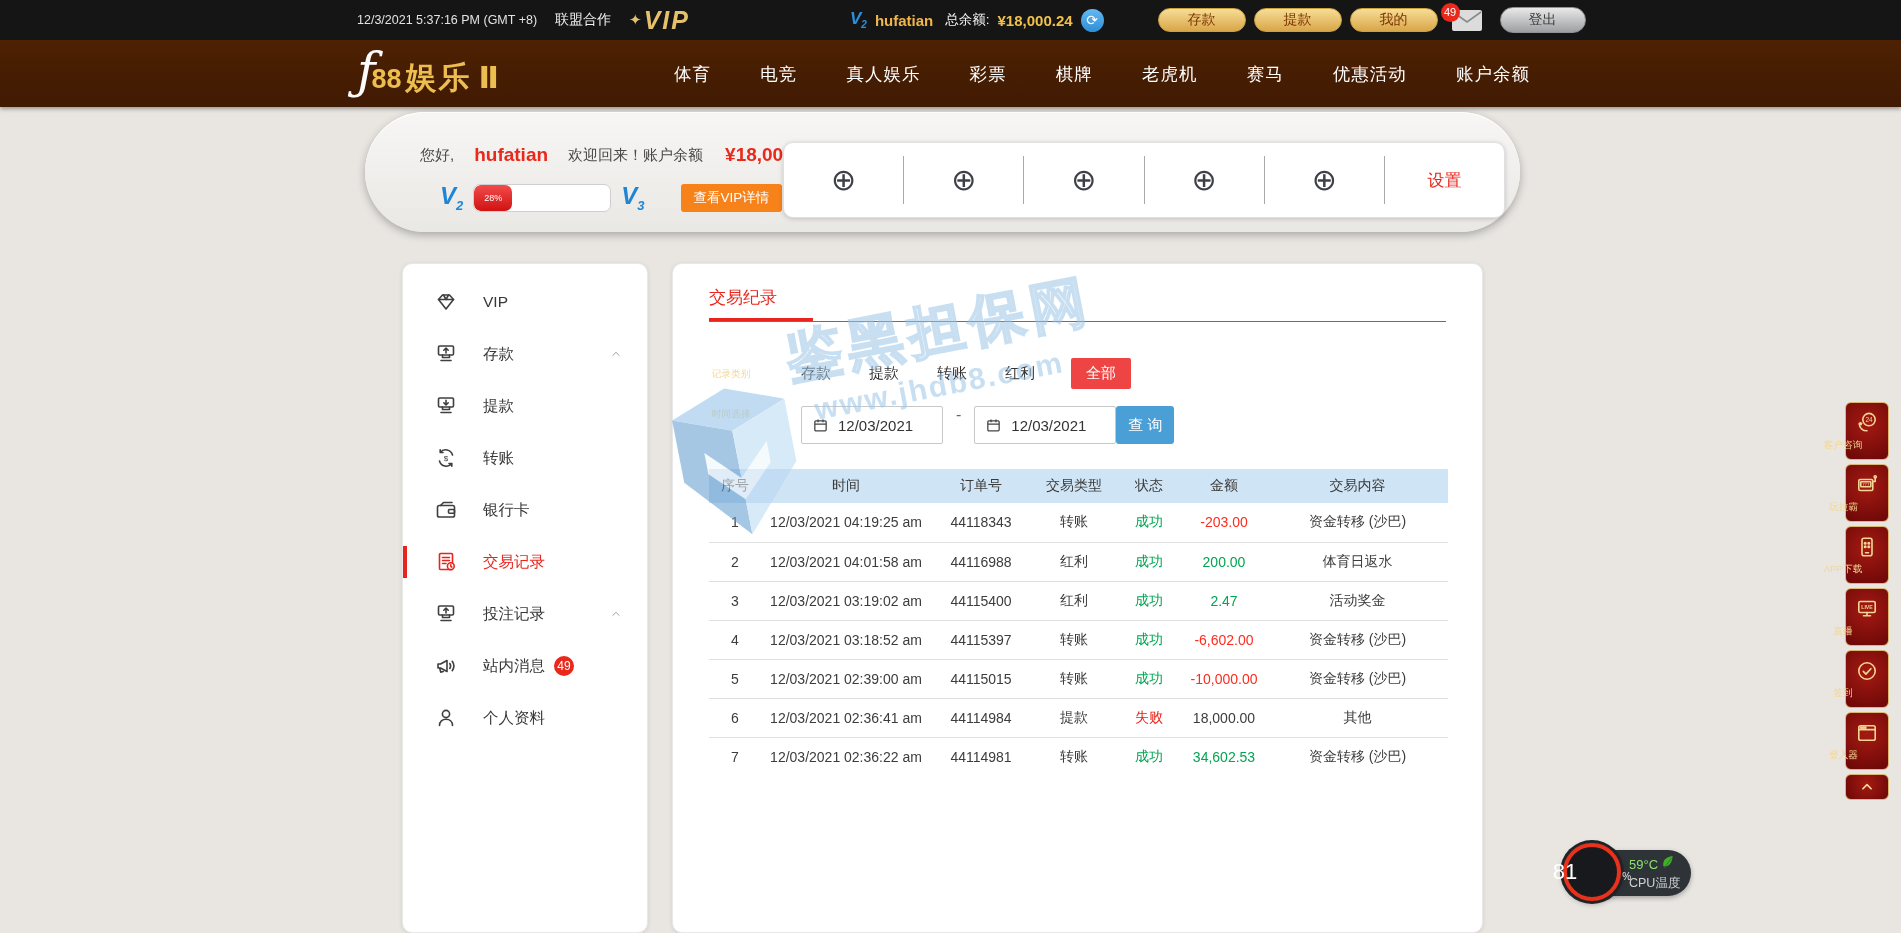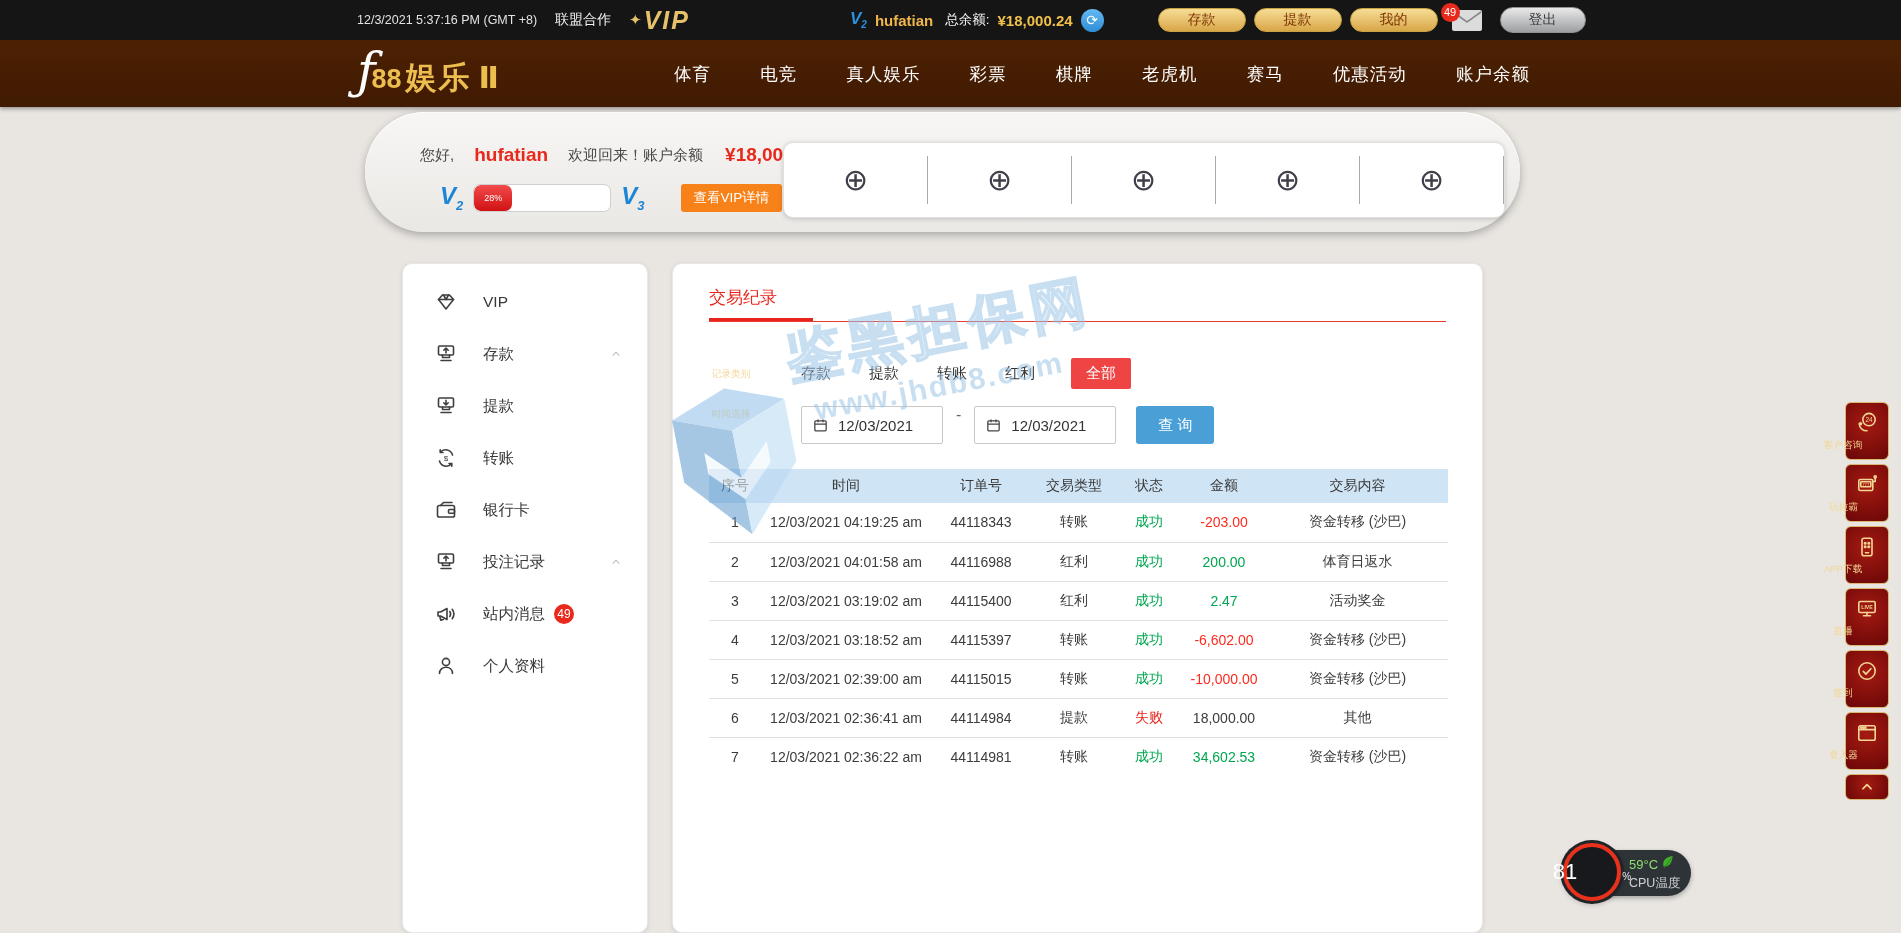--- a/index.html
+++ b/index.html
@@ -77,21 +77,21 @@
   .tu-thick { position:absolute; left:0; top:0; width:104px; height:4px; background:#e8251c; }
   .filter-row { display:flex; align-items:center; margin:36px 36px 0; }
   .f-label { color:#555; margin-right:48px; font-size:15px; white-space:nowrap; }
   .f-opts { display:flex; gap:38px; margin-right:36px; }
   .filter-opt { color:#333; font-size:15px; cursor:pointer; }
   .f-active { background:#ef4444; color:#fff; padding:6px 15px; font-size:15px; border-radius:2px; cursor:pointer; }
   .date-row { display:flex; align-items:flex-start; margin:17px 36px 0; }
   .dinput { width:142px; height:38px; border:1px solid #c8c8c8; border-radius:2px; display:flex; align-items:center; padding:0 10px; gap:9px; color:#333; font-size:15px; background:#fff; cursor:pointer; }
   .cal { display:flex; color:#444; }
   .dsep { margin:0 13px; color:#666; }
-  .search-btn { margin-left:20px; width:78px; height:38px; background:#4aa0d6; color:#fff; font-size:15px; display:flex; align-items:center; justify-content:center; border-radius:3px; cursor:pointer; white-space:nowrap; }
+  .search-btn { width:58px; height:38px; background:#4aa0d6; color:#fff; font-size:15px; display:flex; align-items:center; justify-content:center; border-radius:3px; cursor:pointer; white-space:nowrap; }
   .rtable { margin:25px 36px 0; width:739px; border-collapse:collapse; table-layout:fixed; font-size:14px; color:#3c3c3c; text-align:center; }
   .rtable th { background:#cfe4f5; height:34px; font-weight:normal; color:#3a3a3a; }
   .rtable td { height:39px; border-bottom:1px solid #e0e0e0; }
   .rtable tbody tr:last-child td { border-bottom:none; }
   .st-success { color:#00a651; } .st-fail { color:#e8251c; }
   .amt-negative { color:#fe2b1e; } .amt-positive { color:#00a651; } .amt-neutral { color:#3c3c3c; }
 
   
   .watermark { position:absolute; left:678px; top:330px; width:540px; height:300px; opacity:.55; z-index:25; pointer-events:none; transform:rotate(-11deg); transform-origin:40px 200px; }
   .wm-logo { position:absolute; left:8px; top:52px; }
@@ -203,20 +203,21 @@
       </div>
       <div class="qdiv"></div>
       <div class="qcell">
         <span class="qplus">⊕</span>
       </div>
       <div class="qdiv"></div>
       <div class="qcell">
         <span class="qplus">⊕</span>
       </div>
       <div class="qdiv"></div>
+      <div class="qcell qset">设置</div>
   </section>
 
   <aside class="sidebar-card">
       <div class="side-item">
         <span class="side-icon">
           <svg width="24" height="24" viewBox="0 0 24 24" fill="none" stroke="currentColor" stroke-width="1.6" stroke-linecap="round" stroke-linejoin="round">
             <path d="M4.5 9.5 L8.5 5 h7 L19.5 9.5 L12 19 Z"></path>
             <path d="M4.5 9.5 h15"></path>
             <path d="M9.5 5 l2.5 4.5 L14.5 5"></path>
           </svg>
@@ -262,20 +263,31 @@
       </div>
       <div class="side-item">
         <span class="side-icon">
           <svg width="24" height="24" viewBox="0 0 24 24" fill="none" stroke="currentColor" stroke-width="1.6" stroke-linecap="round" stroke-linejoin="round">
             <rect x="3.5" y="7.5" width="17" height="11.5" rx="1.8"></rect>
             <path d="M6.5 7.5 L9.5 4.5 h8.5"></path>
             <rect x="14.5" y="11.5" width="6" height="3.8" rx="1"></rect>
           </svg>
         </span>
         <span class="side-label">银行卡</span>
+      </div>
+      <div class="side-item active">
+        <span class="side-icon">
+          <svg width="24" height="24" viewBox="0 0 24 24" fill="none" stroke="currentColor" stroke-width="1.6" stroke-linecap="round" stroke-linejoin="round">
+            <rect x="5.5" y="3.5" width="13" height="16" rx="1"></rect>
+            <path d="M8.5 7.5 h7 M8.5 10.5 h7 M8.5 13.5 h3.5"></path>
+            <circle cx="16.8" cy="16.2" r="3.4" fill="#fff"></circle>
+            <path d="M16.8 14.8 v1.5 l1.1 .8"></path>
+          </svg>
+        </span>
+        <span class="side-label">交易记录</span>
       </div>
       <div class="side-item">
         <span class="side-icon">
           <svg width="24" height="24" viewBox="0 0 24 24" fill="none" stroke="currentColor" stroke-width="1.6" stroke-linecap="round" stroke-linejoin="round">
             <rect x="4.5" y="4" width="15" height="9" rx="1.2"></rect>
             <path d="M12 11 V6.2 M9.8 8.2 L12 6 l2.2 2.2"></path>
             <path d="M8.5 13 v2.5 h7 V13"></path>
             <path d="M7 18.5 h10"></path>
           </svg>
         </span>

